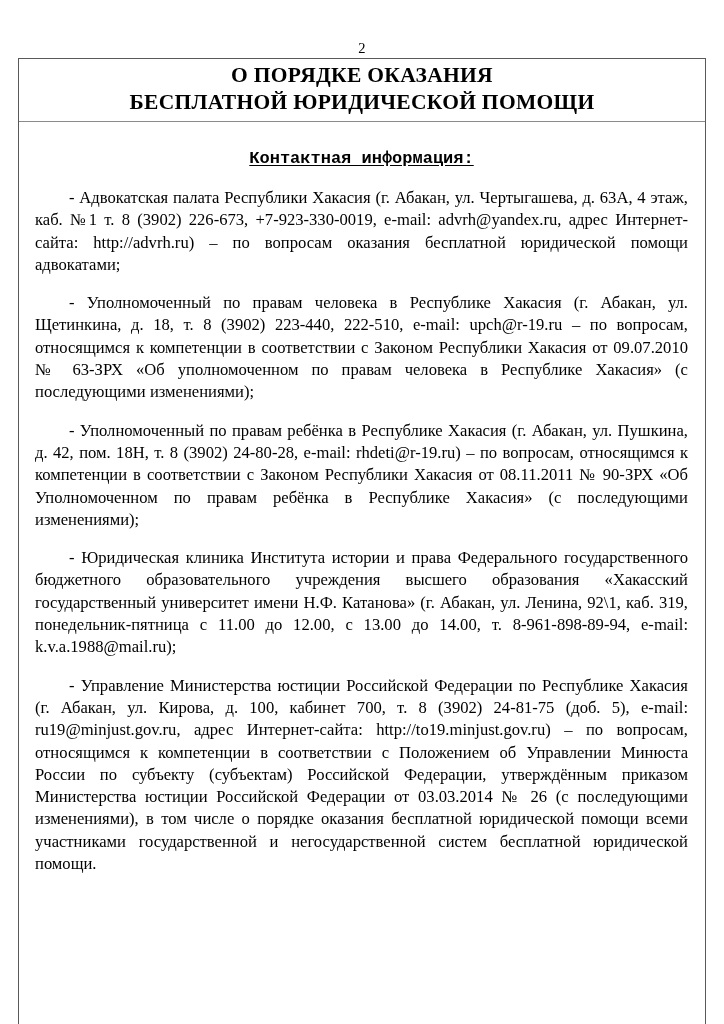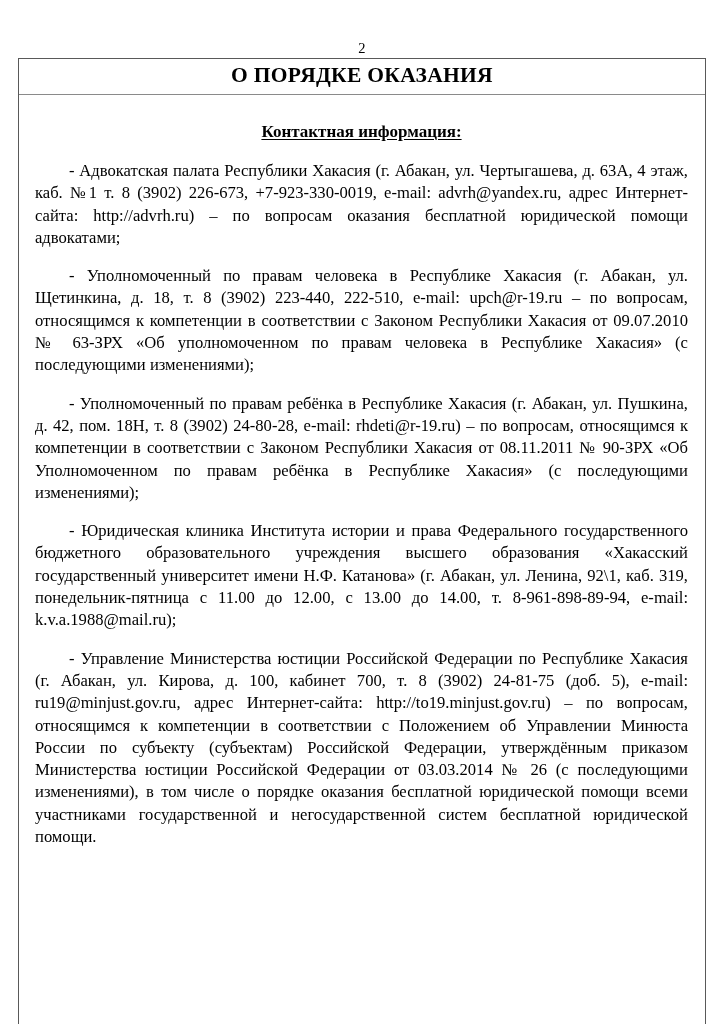--- a/index.html
+++ b/index.html
@@ -67,20 +67,21 @@
     padding: 0 5px 0 4px;
   }
 
   .section-heading {
     text-align: center;
     font-weight: bold;
     font-size: 17px;
     line-height: 22px;
     margin-top: 26px;
     margin-bottom: 4px;
+    font-family: Liberation Mono, monospace;
   }
   .section-heading span {
     text-decoration: underline;
     text-underline-offset: 2px;
   }
 
   .para {
     text-align: justify;
     text-justify: inter-word;
     font-size: 16.6px;
@@ -102,20 +103,21 @@
 <body>
 
 <div class="page">
 
   <div class="page-number">2</div>
 
   <div class="doc-frame">
 
     <div class="title-cell">
       <div class="doc-title-line">О ПОРЯДКЕ ОКАЗАНИЯ</div>
+      <div class="doc-title-line">БЕСПЛАТНОЙ ЮРИДИЧЕСКОЙ ПОМОЩИ</div>
     </div>
 
     <div class="body-cell">
 
       <div class="section-heading"><span>Контактная информация:</span></div>
 
       <p class="para para-first">- Адвокатская палата Республики Хакасия (г. Абакан, ул. Чертыгашева, д. 63А, 4 этаж, каб. №1 т. 8 (3902) 226-673, +7-923-330-0019, e-mail: advrh@yandex.ru, адрес Интернет-сайта: http://advrh.ru) – по вопросам оказания бесплатной юридической помощи адвокатами;</p>
 
 
       <p class="para">- Уполномоченный по правам человека в Республике Хакасия (г. Абакан, ул. Щетинкина, д. 18, т. 8 (3902) 223-440, 222-510, e-mail: upch@r-19.ru – по вопросам, относящимся к компетенции в соответствии с Законом Республики Хакасия от 09.07.2010 № 63-ЗРХ «Об уполномоченном по правам человека в Республике Хакасия» (с последующими изменениями);</p>

